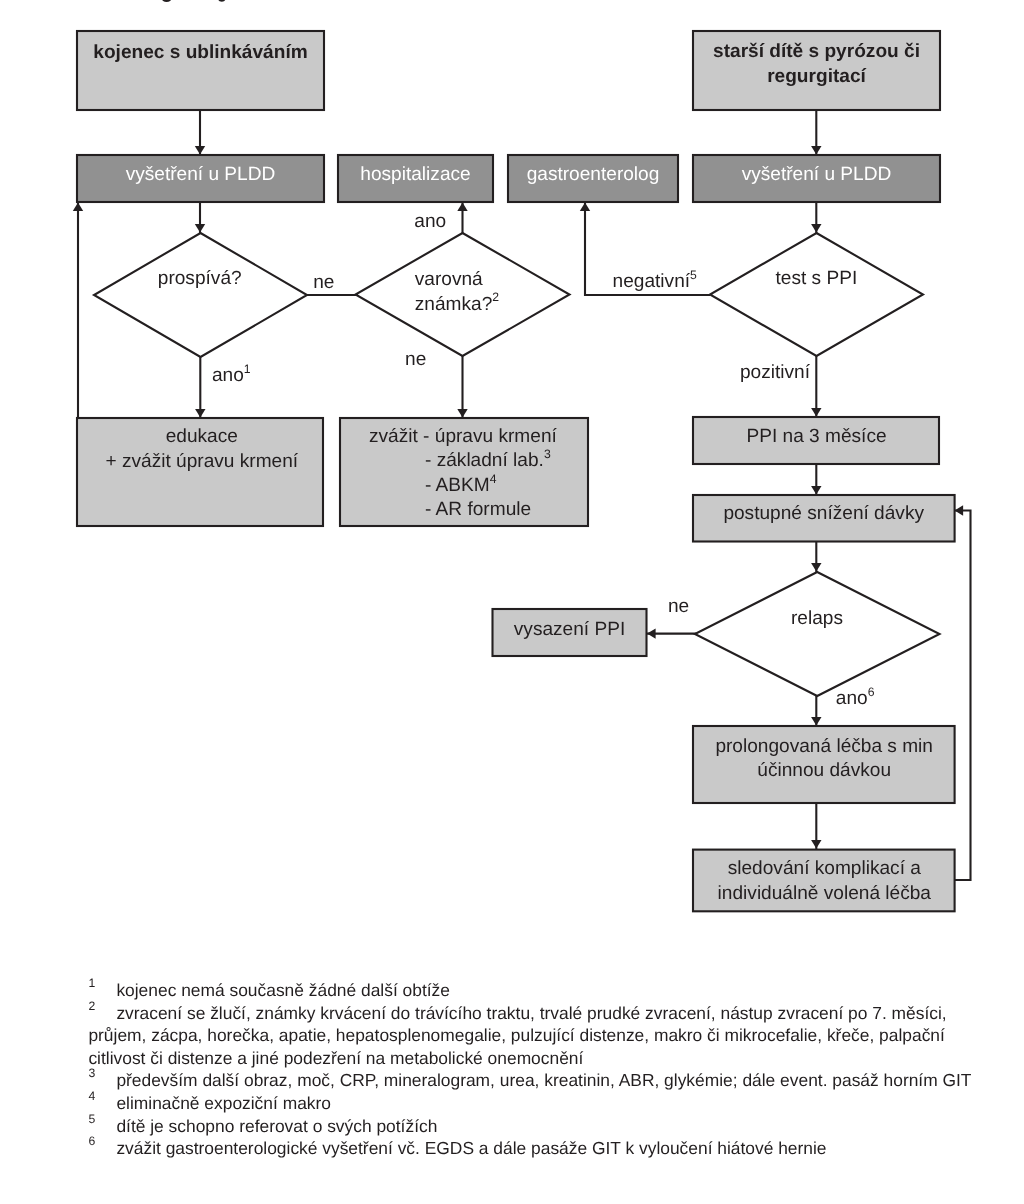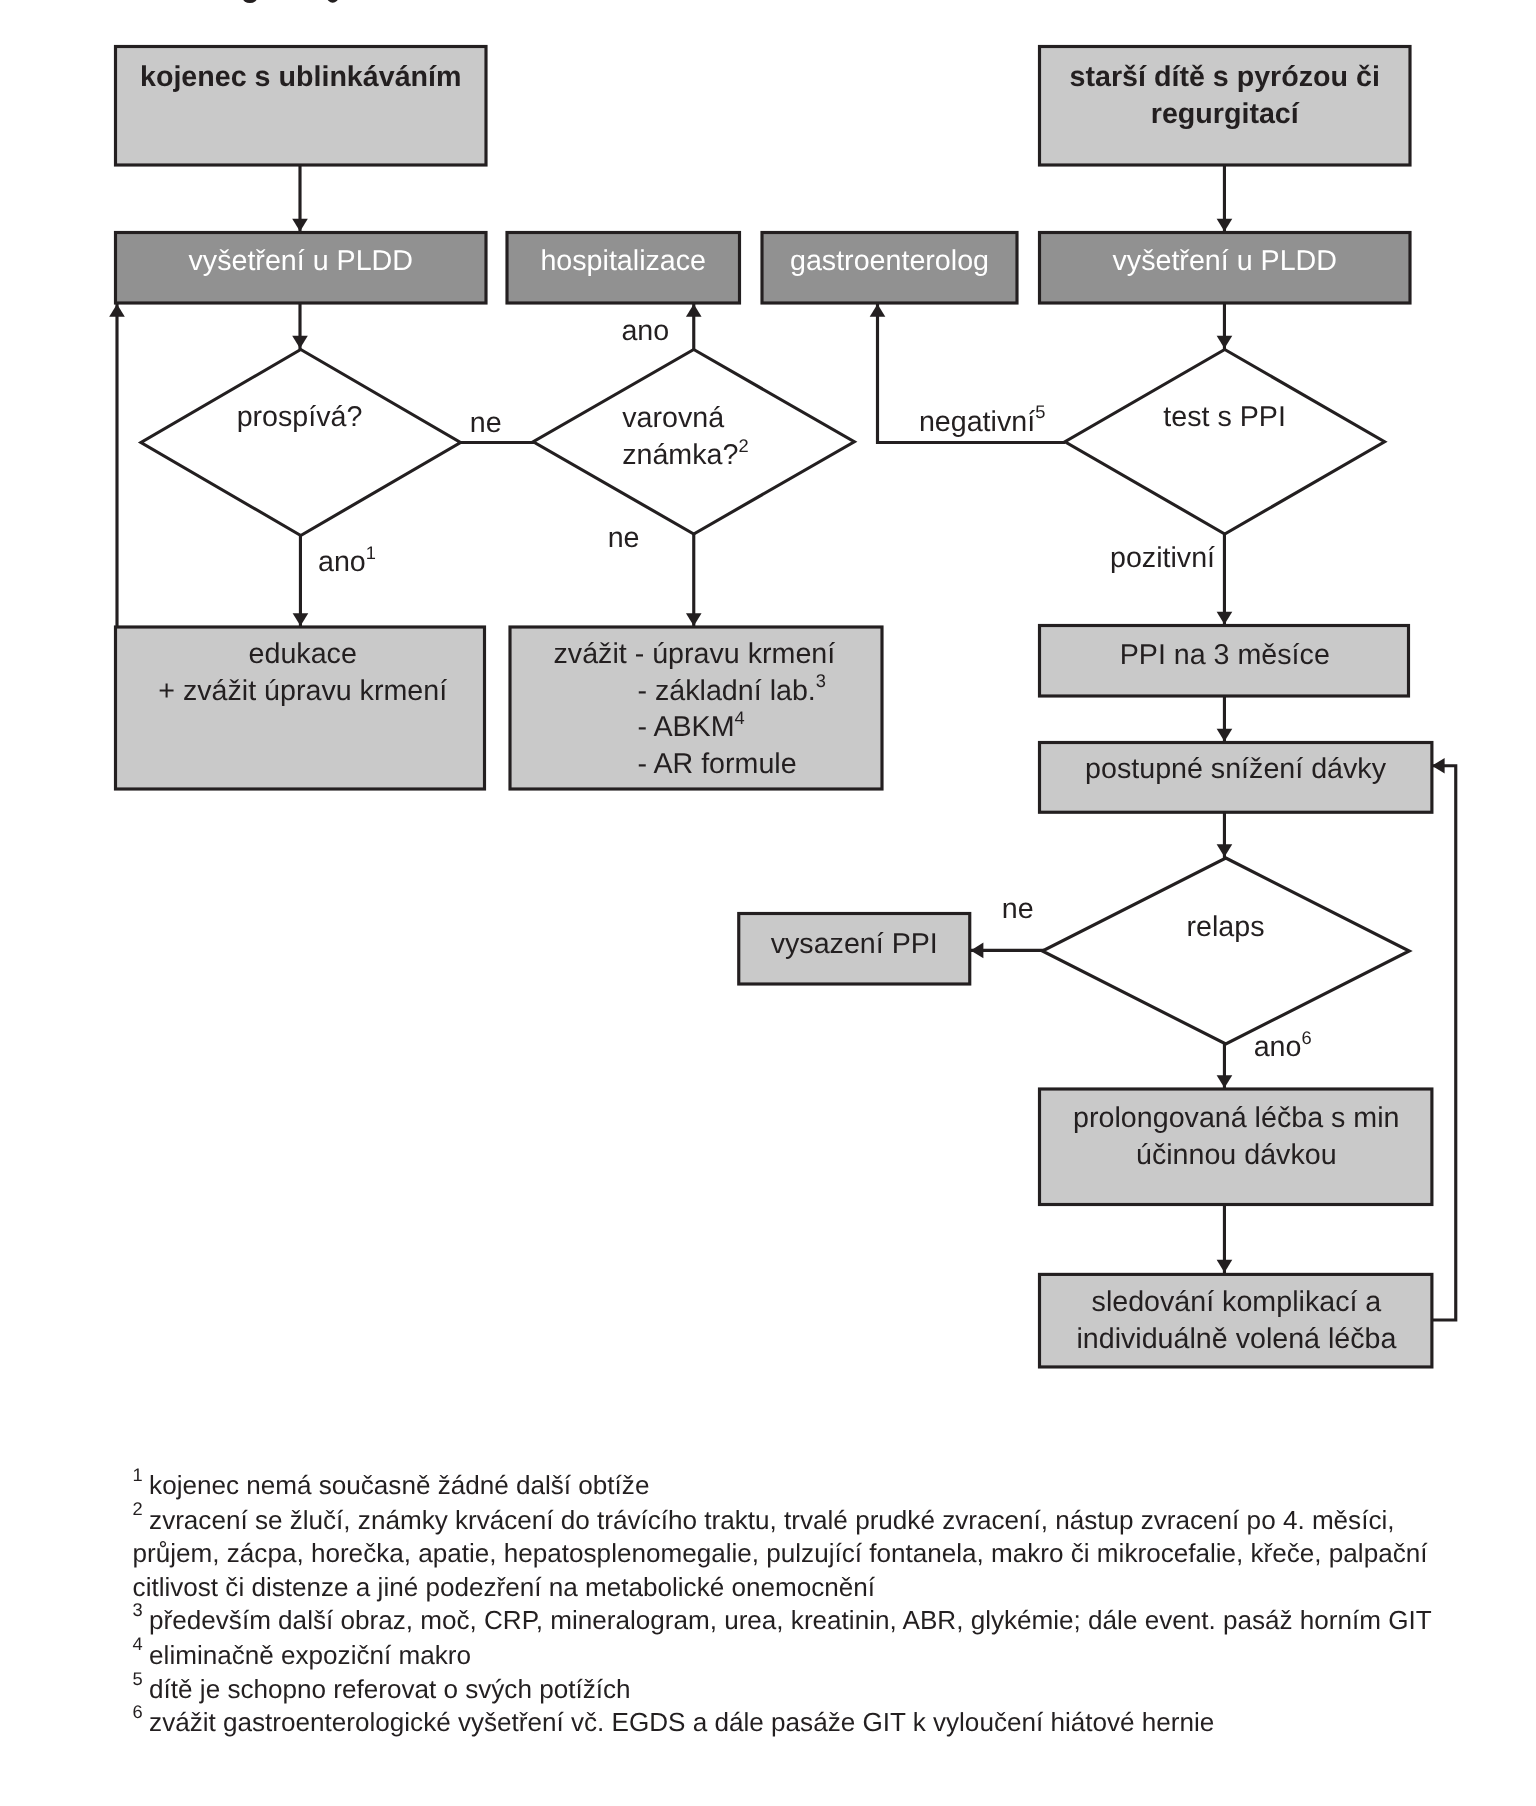--- a/index.html
+++ b/index.html
@@ -7,21 +7,21 @@
        font-family:"Liberation Sans",sans-serif;color:#231f20;
        -webkit-font-smoothing:antialiased;text-rendering:geometricPrecision;}
   #stage{position:relative;width:813px;height:1204px;}
   svg#canvas{position:absolute;left:0;top:0;width:1024px;height:1204px;
              font-family:"Liberation Sans",sans-serif;}
   svg#canvas text{font-family:"Liberation Sans",sans-serif;}
   #notes{position:absolute;left:0;top:0;width:1024px;height:1204px;}
   .note{position:absolute;left:88.4px;font-size:17.4px;line-height:1;
         white-space:nowrap;height:17.4px;}
   .note .num{position:absolute;left:0;top:-5.1px;font-size:12.2px;}
-  .note .txt{position:absolute;left:11px;top:0;}
+  .note .txt{position:absolute;left:28px;top:0;}
   .note.cont .txt{left:0px;}
 </style>
 </head>
 <body>
 
 <div id="stage">
   <svg id="canvas" viewBox="0 0 1024 1204">
   <g>
         <ellipse cx="166.6" cy="-1.6" rx="4.9" ry="3.6" fill="#231f20"></ellipse>
         <ellipse cx="221.8" cy="-1.8" rx="3.8" ry="3.6" fill="#231f20"></ellipse>
@@ -111,24 +111,24 @@
   <text x="678.5" y="611.8" text-anchor="middle" font-size="19.1" fill="#231f20" font-weight="normal">ne</text>
   <text x="835.8" y="703.9" text-anchor="start" font-size="19.1" fill="#231f20" font-weight="normal"><tspan>ano</tspan><tspan font-size="12.2" dy="-8.2">6</tspan></text>
   </svg>
   <div id="notes">
       <div class="note" style="top: 982px;">
         <span class="num">1</span>
         <span class="txt">kojenec nemá současně žádné další obtíže</span>
       </div>
       <div class="note" style="top: 1004.6px;">
         <span class="num">2</span>
-        <span class="txt">zvracení se žlučí, známky krvácení do trávícího traktu, trvalé prudké zvracení, nástup zvracení po 4. měsíci,</span>
+        <span class="txt">zvracení se žlučí, známky krvácení do trávícího traktu, trvalé prudké zvracení, nástup zvracení po 7. měsíci,</span>
       </div>
       <div class="note cont" style="top: 1027.2px;">
-        <span class="txt">průjem, zácpa, horečka, apatie, hepatosplenomegalie, pulzující fontanela, makro či mikrocefalie, křeče, palpační</span>
+        <span class="txt">průjem, zácpa, horečka, apatie, hepatosplenomegalie, pulzující distenze, makro či mikrocefalie, křeče, palpační</span>
       </div>
       <div class="note cont" style="top: 1049.8px;">
         <span class="txt">citlivost či distenze a jiné podezření na metabolické onemocnění</span>
       </div>
       <div class="note" style="top: 1072.4px;">
         <span class="num">3</span>
         <span class="txt">především další obraz, moč, CRP, mineralogram, urea, kreatinin, ABR, glykémie; dále event. pasáž horním GIT</span>
       </div>
       <div class="note" style="top: 1095px;">
         <span class="num">4</span>

